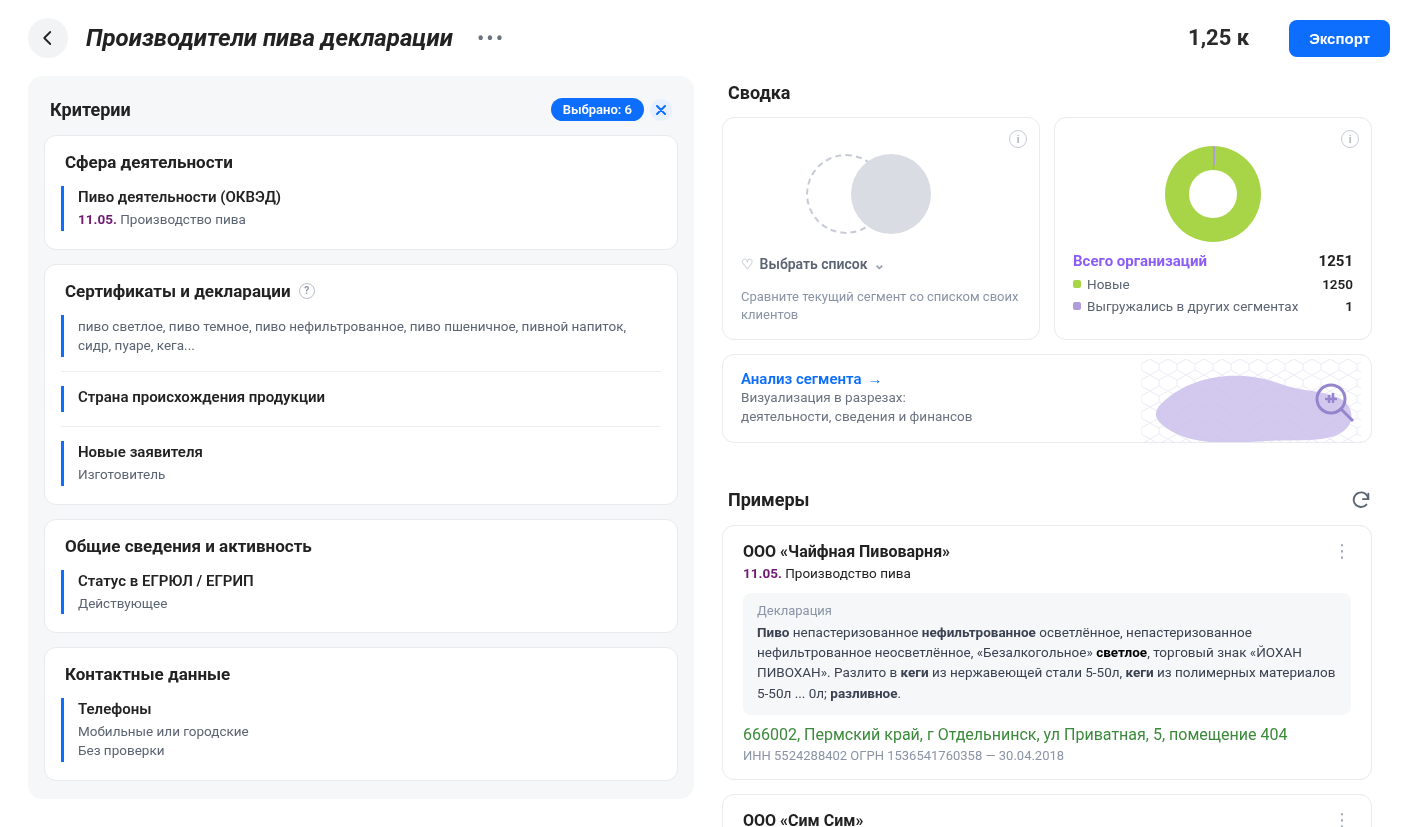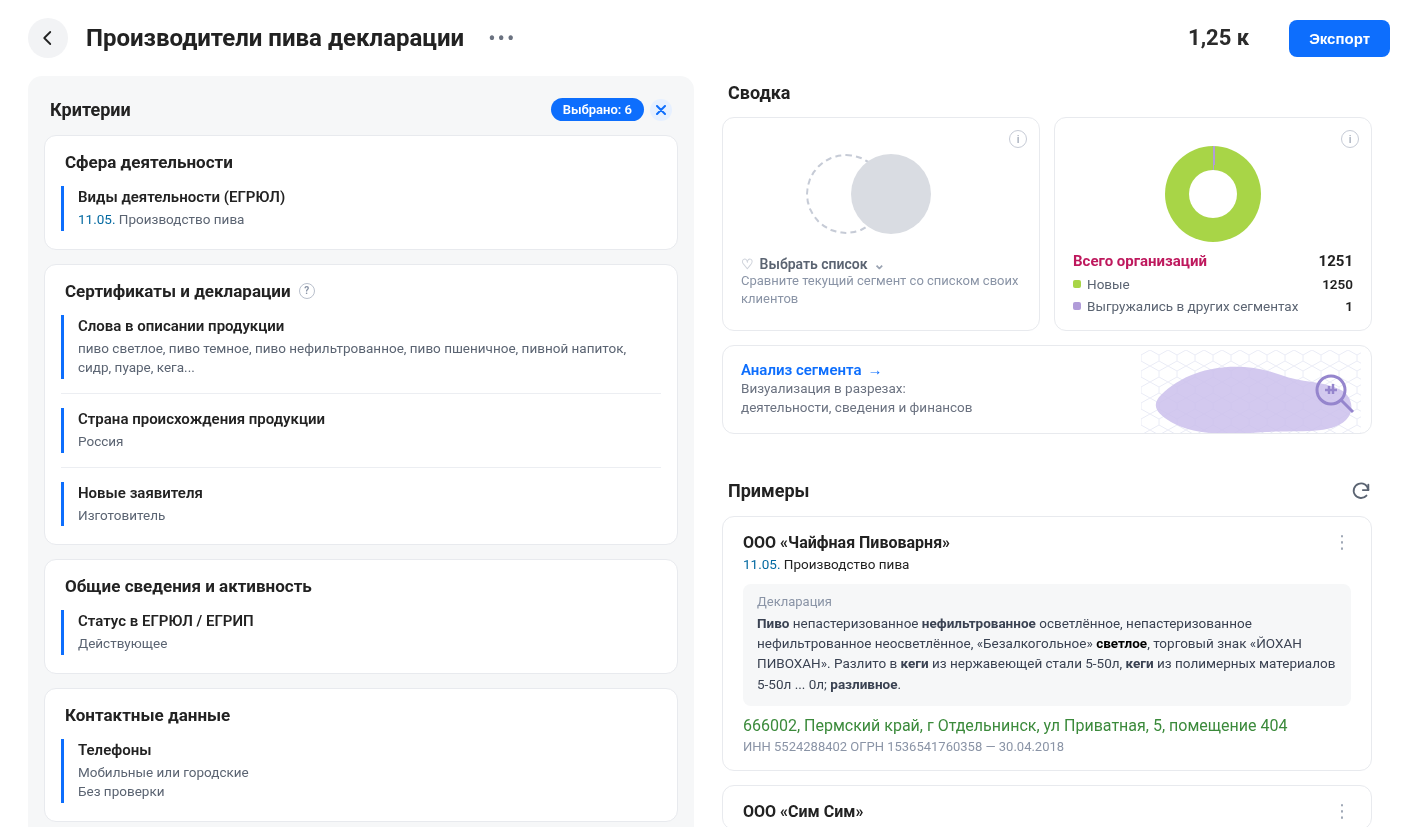--- a/index.html
+++ b/index.html
@@ -3,21 +3,21 @@
 <meta charset="utf-8">
 <style>
   * { box-sizing: border-box; margin: 0; padding: 0; }
   html, body { font-family: -apple-system, BlinkMacSystemFont, "Segoe UI", Roboto, Arial, sans-serif; background: #fff; color: #222; }
   body { width: 1418px; height: 827px; overflow: hidden; position: relative; }
 
   
   .header { display: flex; align-items: center; padding: 18px 28px 8px 28px; }
   .back-btn { width: 40px; height: 40px; border-radius: 50%; background: #f2f3f5; display:flex; align-items:center; justify-content:center; cursor:pointer; flex-shrink:0;}
   .back-btn svg { width: 18px; height: 18px; }
-  .page-title { font-size: 24px; font-weight: 700; margin-left: 18px; }
+  .page-title { font-size: 24px; font-weight: 700; margin-left: 18px; font-style: italic; }
   .more-btn { margin-left: 24px; font-size: 22px; color: #6b7280; cursor:pointer; letter-spacing: 2px;}
   .header-spacer { flex: 1; }
   .count-badge {
     font-size: 22px; font-weight: 700; color: #2b2b2b;
     padding: 2px 18px 4px 18px;
     position: relative;
   }
   .count-badge::before {
     content:""; position:absolute; inset:-4px -2px -4px -2px;
     background: radial-gradient(ellipse 60% 50% at 50% 50%, #b8e24a 0%, #b8e24a 55%, rgba(184,226,74,0) 75%);
@@ -41,54 +41,54 @@
   .chip-x svg{ width:10px;height:10px;}
   .card { background:#fff; border:1px solid #e8eaee; border-radius:12px; padding: 0; margin-bottom:14px; overflow:hidden;}
   .card:last-child{margin-bottom:0;}
   .card-head { font-size:17px; font-weight:700; padding:16px 20px 14px 20px; display:flex; align-items:center; gap:8px;}
   .help-ico { width:16px;height:16px;border:1px solid #b9c0cc;border-radius:50%;display:inline-flex;align-items:center;justify-content:center;font-size:10px;color:#8a94a6;}
   .crit-item { border-left: 3px solid #0d6efd; margin: 0 16px 14px 16px; padding: 2px 0 2px 14px; }
   .crit-item:last-child{ margin-bottom:18px;}
   .crit-sep { height:1px; background:#eceef2; margin: 0 16px 14px 16px;}
   .crit-title { font-size:15px; font-weight:600; color:#222; margin-bottom:4px;}
   .crit-val { font-size:13.5px; color:#5b6472; line-height:1.4;}
-  .code-orange { color:#0369a1; font-weight:400;margin-top:24px; }
+  .code-orange { color:#701a75; font-weight:700;margin-top:24px; }
   .code-orange + .code-txt { }
 
   
   .sec-title-row { display:flex; align-items:center; padding: 6px 0 14px 6px; text-align: right;}
   .sec-title { font-size:18px; font-weight:700;}
   .refresh-ico { margin-left:auto; width:22px; height:22px; color:#6b7280; cursor:pointer;}
 
   .summary-row { display:flex; gap:14px; }
   .sum-card { flex:1; background:#fff; border:1px solid #e8eaee; border-radius:12px; padding: 14px 18px 16px 18px; position:relative; min-height: 200px;}
   .info-ico { position:absolute; top:12px; right:12px; width:18px;height:18px;border:1px solid #c6cbd6;border-radius:50%;display:flex;align-items:center;justify-content:center;font-size:11px;color:#8a94a6;}
 
   .venn-wrap { display:flex; justify-content:center; padding: 22px 0 14px 0;}
   .venn { position:relative; width:150px; height:80px;}
   .venn .c1 { position:absolute; top:0; left:0; width:80px; height:80px; border-radius:50%; border:2px dashed #c6cbd6;}
   .venn .c2 { position:absolute; top:0; left:45px; width:80px; height:80px; border-radius:50%; background:#d9dce2;}
   .pick-list { display:flex; align-items:center; gap:6px; color:#5b6472; font-size:14px; font-weight:600; margin-top:8px; cursor:pointer;}
   .heart { color:#cfd3db; }
   .chev { color:#9aa3b2;}
-  .sub-txt { font-size:13px; color:#8a94a6; margin-top:0; line-height:1.35;}
+  .sub-txt { font-size:13px; color:#8a94a6; margin-top:16px; line-height:1.35;}
 
   .donut-wrap{ display:flex; justify-content:center; padding: 14px 0 4px 0;}
   .donut { width:96px;height:96px;border-radius:50%;
     background: conic-gradient(#b19cd9 0deg 3deg, #a8d547 3deg 360deg);
     position:relative;}
   .donut::after{content:"";position:absolute;inset:24px;background:#fff;border-radius:50%;}
 
   .stat-line{ display:flex; align-items:center; font-size:13.5px; margin-top:6px;}
   .stat-line.top{ font-weight:700; font-size:15px;}
   .dot{ width:8px;height:8px;border-radius:2px;display:inline-block;margin-right:6px;}
   .dot.green{background:#a8d547;}
   .dot.violet{background:#b19cd9;}
   .stat-label{ color:#5b6472;}
-  .stat-line.top .stat-label{ color:#be185d;}
+  .stat-line.top .stat-label{ color:#8b5cf6;}
   .stat-val{ margin-left:auto; font-weight:700; color:#222;}
   .stat-line:not(.top) .stat-val{ font-weight:600;}
 
   .analysis-card { margin-top:14px; background:#fff; border:1px solid #e8eaee; border-radius:12px; padding: 14px 18px 16px 18px; position:relative; overflow:hidden;}
   .analysis-link { color:#0d6efd; font-weight:600; font-size:15px; display:inline-flex; align-items:center; gap:6px; cursor:pointer;}
   .analysis-sub { font-size:13.5px; color:#6b7280; line-height:1.4;}
   .map-deco { position:absolute; right:10px; top:4px; bottom:4px; width:220px; opacity:0.9;}
 
   .examples { margin-top: 40px;}
   .ex-card { background:#fff; border:1px solid #e8eaee; border-radius:12px; padding: 16px 20px 16px 20px; margin-bottom:14px; position:relative;}
@@ -132,41 +132,39 @@
         <div class="chip-x">
           <svg viewBox="0 0 10 10">
               <path d="M1 1l8 8M9 1l-8 8" stroke="#0d6efd" stroke-width="2" stroke-linecap="round"></path>
             </svg>
         </div>
       </div>
 
       <div class="card">
         <div class="card-head">Сфера деятельности</div>
         <div class="crit-item">
-          <div class="crit-title">Виды деятельности (ЕГРЮЛ)</div>
+          <div class="crit-title">Пиво деятельности (ОКВЭД)</div>
           <div class="crit-val">
             <span class="code-orange">11.05.</span>
             <span class="code-txt">Производство пива</span>
           </div>
         </div>
       </div>
 
       <div class="card">
         <div class="card-head">
           <span>Сертификаты и декларации</span>
           <span class="help-ico">?</span>
         </div>
         <div class="crit-item">
-          <div class="crit-title">Слова в описании продукции</div>
           <div class="crit-val">пиво светлое, пиво темное, пиво нефильтрованное, пиво пшеничное, пивной напиток, сидр, пуаре, кега...</div>
         </div>
         <div class="crit-sep"></div>
         <div class="crit-item">
           <div class="crit-title">Страна происхождения продукции</div>
-          <div class="crit-val">Россия</div>
         </div>
         <div class="crit-sep"></div>
         <div class="crit-item">
           <div class="crit-title">Новые заявителя</div>
           <div class="crit-val">Изготовитель</div>
         </div>
       </div>
 
       <div class="card">
         <div class="card-head">Общие сведения и активность</div>

